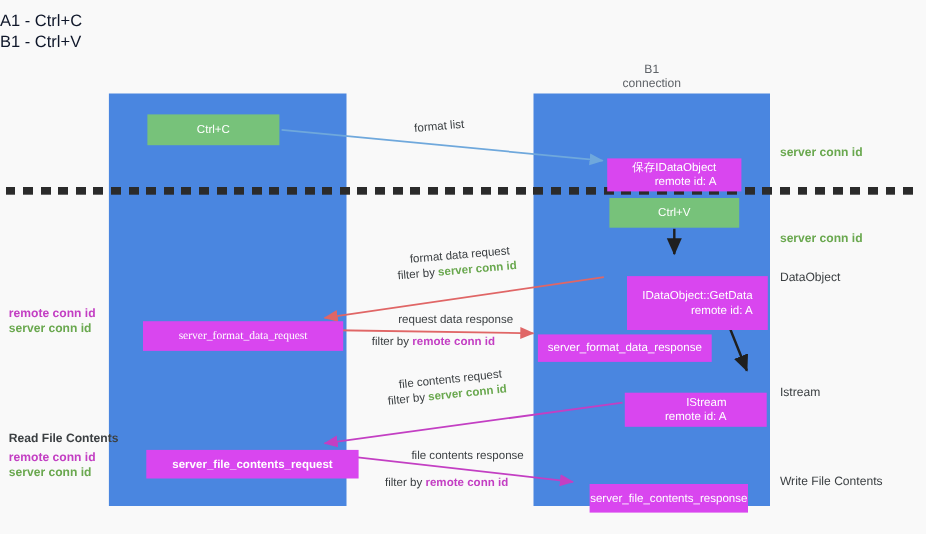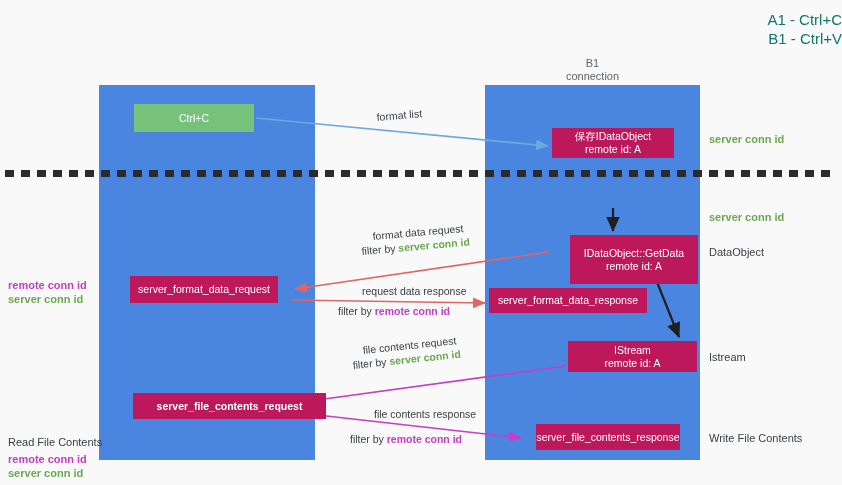--- a/index.html
+++ b/index.html
@@ -8,21 +8,21 @@
     background:#f9f9f9;
     font-family:"Liberation Sans","DejaVu Sans",sans-serif;
     position:relative;overflow:hidden;
     -webkit-font-smoothing:antialiased;
   }
   .canvas{position:absolute;left:0;top:0;width:842px;height:485px;}
 
   
   .title{
     position:absolute;left:0;top:10px;width:842px;
-    text-align:right;color:#0f766e;font-size:15px;line-height:19px;
+    text-align:left;color:#0f172a;font-size:15px;line-height:19px;
     white-space:pre-line;
   }
 
   
   .col-head{
     position:absolute;text-align:center;color:#5f6368;
     font-size:11px;line-height:13px;white-space:pre-line;
   }
   #head-a1{left:99px;top:57px;width:216px;}
   #head-b1{left:485px;top:57px;width:215px;}
@@ -34,52 +34,52 @@
 
   
   .divider{
     position:absolute;left:5px;top:170px;width:825px;height:7px;
     background:repeating-linear-gradient(to right,#2b2b2b 0px,#2b2b2b 9px,transparent 9px,transparent 16px);
   }
 
   
   .node{
     position:absolute;display:flex;align-items:center;justify-content:center;
-    text-align:center;color:#ffffff;font-size:10.5px;line-height:13px;
+    text-align:right;color:#ffffff;font-size:10.5px;line-height:13px;
     white-space:pre-line;box-sizing:border-box;padding:2px 16px;
   }
   .node.green{background:#77c27a;}
-  .node.orange{background:#be185d;}
+  .node.orange{background:#d946ef;margin-top:16px;}
 
   #n-ctrlc{left:134px;top:104px;width:120px;height:28px;}
   #n-save-ido{left:552px;top:128px;width:122px;height:30px;}
   #n-ctrlv{left:554px;top:180px;width:118px;height:27px;}
   #n-getdata{left:570px;top:235px;width:128px;height:49px;}
-  #n-fmt-req{left:130px;top:276px;width:148px;height:27px;}
+  #n-fmt-req{left:130px;top:276px;width:182px;height:27px;font-family:Liberation Serif, serif;}
   #n-fmt-resp{left:489px;top:288px;width:158px;height:25px;}
   #n-istream{left:568px;top:341px;width:129px;height:31px;}
   #n-file-req{left:133px;top:393px;width:193px;height:26px;font-weight:bold;}
   #n-file-resp{left:536px;top:424px;width:144px;height:26px;}
 
   
   .rlabel{position:absolute;color:#3c4043;font-size:11px;line-height:14px;}
   .rlabel.green{color:#6aa84f;font-weight:bold;}
   #rl-scid1{left:709px;top:132px;}
   #rl-scid2{left:709px;top:210px;}
   #rl-dataobject{left:709px;top:245px;}
   #rl-istream{left:709px;top:350px;}
   #rl-writefile{left:709px;top:431px;}
 
   
   .llabel{position:absolute;font-size:11px;line-height:14px;color:#3c4043;}
   .llabel .rc{color:#c33fc3;font-weight:bold;display:block;}
   .llabel .sc{color:#6aa84f;font-weight:bold;display:block;}
   #ll-conn1{left:8px;top:278px;}
   #ll-read{left:8px;top:392px;}
-  #ll-read .hdr{display:block;color:#3c4043;font-weight:normal;margin-bottom:3px;margin-top:43px;}
+  #ll-read .hdr{display:block;color:#3c4043;font-weight:bold;margin-bottom:3px;}
 
   
   .elabel{
     position:absolute;color:#3c4043;font-size:10.5px;line-height:14px;
     white-space:nowrap;transform-origin:left top;
   }
   .elabel .g{color:#6aa84f;font-weight:bold;}
   .elabel .m{color:#c33fc3;font-weight:bold;}
 
   #el-formatlist{left:376px;top:110px;transform:rotate(-5deg);}
@@ -137,20 +137,21 @@
     <line x1="566" y1="366" x2="295" y2="403" stroke="#c33fc3" stroke-width="1.6" marker-end="url(#ah-mag)"></line>
 
     <line x1="291" y1="412" x2="521" y2="438" stroke="#c33fc3" stroke-width="1.6" marker-end="url(#ah-mag)"></line>
   </svg>
 
   <div class="divider"></div>
 
   <div class="node green" id="n-ctrlc">Ctrl+C</div>
   <div class="node orange" id="n-save-ido">保存IDataObject
 remote id: A</div>
+  <div class="node green" id="n-ctrlv">Ctrl+V</div>
   <div class="node orange" id="n-getdata">IDataObject::GetData
 remote id: A</div>
   <div class="node orange" id="n-fmt-req">server_format_data_request</div>
   <div class="node orange" id="n-fmt-resp">server_format_data_response</div>
   <div class="node orange" id="n-istream">IStream
 remote id: A</div>
   <div class="node orange" id="n-file-req">server_file_contents_request</div>
   <div class="node orange" id="n-file-resp">server_file_contents_response</div>
 
   <div class="rlabel green" id="rl-scid1">server conn id</div>

